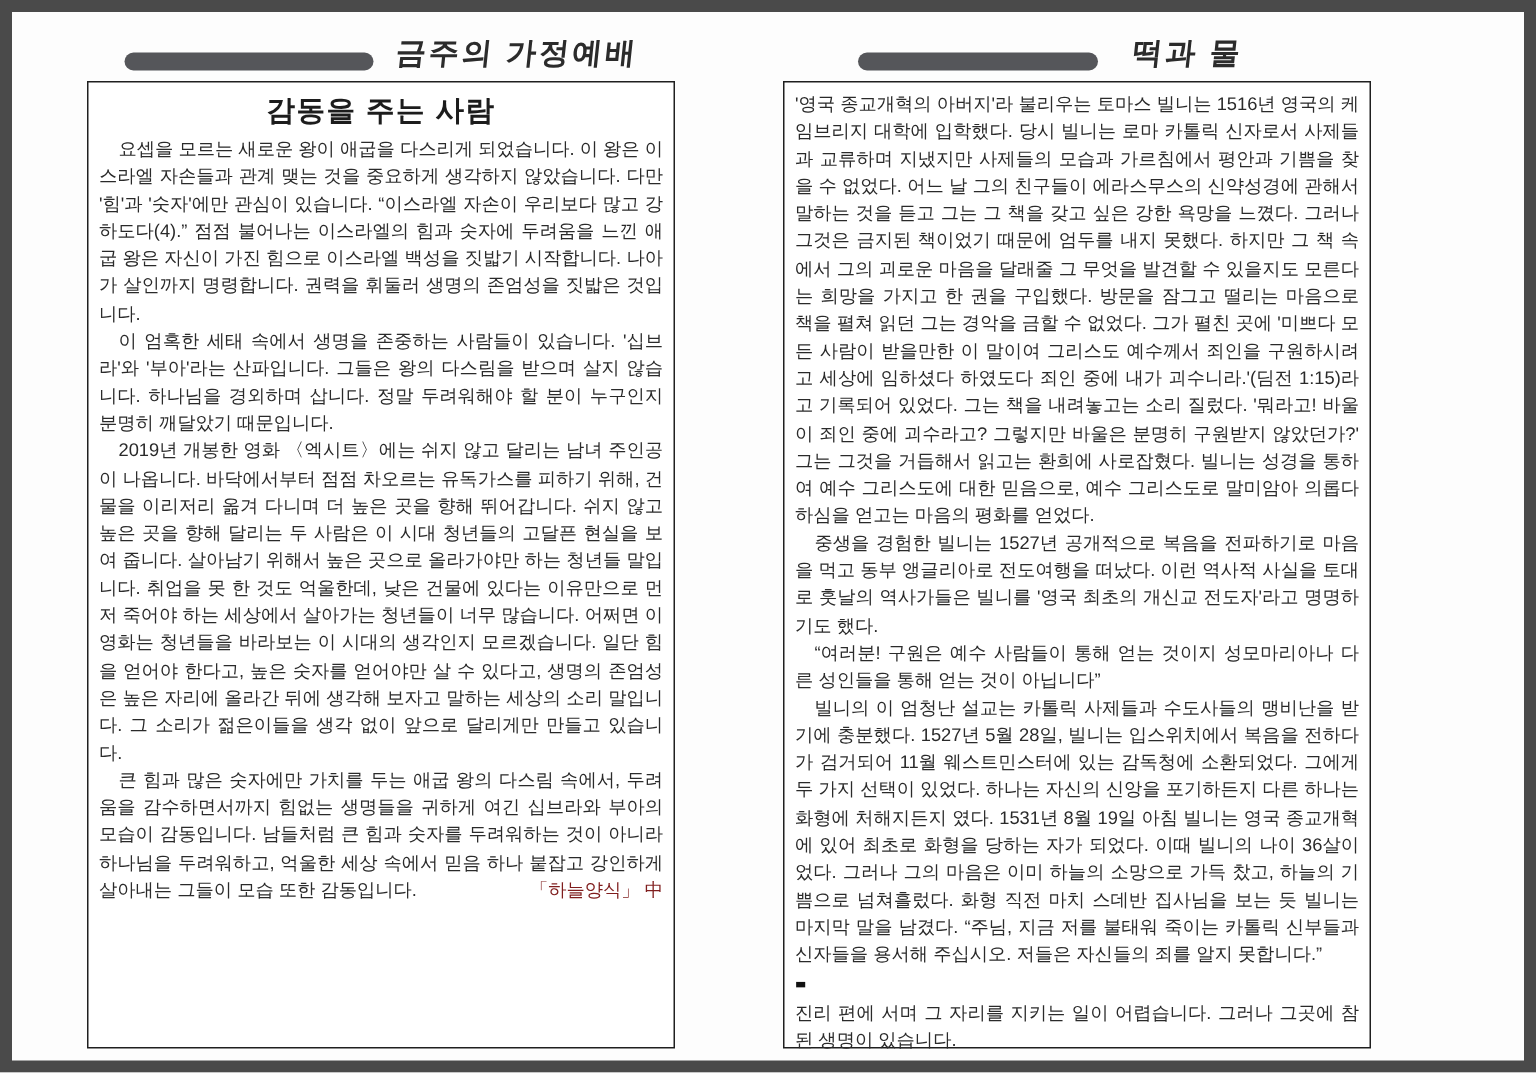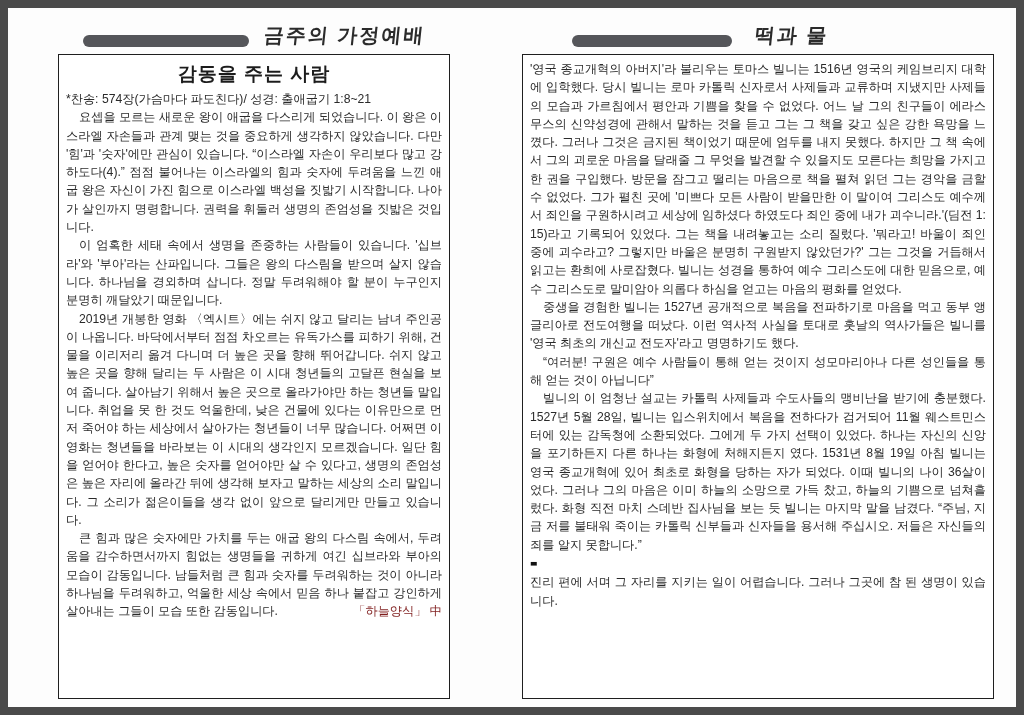--- a/index.html
+++ b/index.html
@@ -17,21 +17,21 @@
     letter-spacing:2px; transform:skewX(-6deg); white-space:nowrap;
   }
   .hdr-label.left  { left:256px; }
   .hdr-label.right { left:747px; }
   
   .pagebox {
     position:absolute; top:46px; height:645px; box-sizing:border-box;
     border:1.5px solid #1f1f1f; background:#fff; padding:3px 7px 0 7px;
   }
   .pagebox.leftpage  { left:50px;  width:392px; }
-  .pagebox.rightpage { left:514px; width:472px; padding-top:5px; }
+  .pagebox.rightpage { left:514px; width:392px; padding-top:5px; }
   .doc-title {
     text-align:center; font-size:19px; font-weight:bold; color:#1c1c1c;
     margin:3px 0 3px 0; letter-spacing:1px;
   }
   p.body {
     margin:0; font-size:12.2px; line-height:18.3px; color:#2a2a2a;
     text-align:justify; word-break:break-all;
   }
   p.body.ind { text-indent:13px; }
   .source-line {
@@ -50,21 +50,20 @@
 <div class="canvas">
 
   <div class="pill left"></div>
   <div class="hdr-label left">금주의 가정예배</div>
 
   <div class="pill right"></div>
   <div class="hdr-label right">떡과 물</div>
 
   <div class="pagebox leftpage">
     <div class="doc-title">감동을 주는 사람</div>
-    <p class="body">*찬송: 574장(가슴마다 파도친다)/ 성경: 출애굽기 1:8~21</p>
     <p class="body ind">요셉을 모르는 새로운 왕이 애굽을 다스리게 되었습니다. 이 왕은 이스라엘 자손들과 관계 맺는 것을 중요하게 생각하지 않았습니다. 다만 '힘'과 '숫자'에만 관심이 있습니다. “이스라엘 자손이 우리보다 많고 강하도다(4).” 점점 불어나는 이스라엘의 힘과 숫자에 두려움을 느낀 애굽 왕은 자신이 가진 힘으로 이스라엘 백성을 짓밟기 시작합니다. 나아가 살인까지 명령합니다. 권력을 휘둘러 생명의 존엄성을 짓밟은 것입니다.</p>
     <p class="body ind">이 엄혹한 세태 속에서 생명을 존중하는 사람들이 있습니다. '십브라'와 '부아'라는 산파입니다. 그들은 왕의 다스림을 받으며 살지 않습니다. 하나님을 경외하며 삽니다. 정말 두려워해야 할 분이 누구인지 분명히 깨달았기 때문입니다.</p>
     <p class="body ind">2019년 개봉한 영화 〈엑시트〉에는 쉬지 않고 달리는 남녀 주인공이 나옵니다. 바닥에서부터 점점 차오르는 유독가스를 피하기 위해, 건물을 이리저리 옮겨 다니며 더 높은 곳을 향해 뛰어갑니다. 쉬지 않고 높은 곳을 향해 달리는 두 사람은 이 시대 청년들의 고달픈 현실을 보여 줍니다. 살아남기 위해서 높은 곳으로 올라가야만 하는 청년들 말입니다. 취업을 못 한 것도 억울한데, 낮은 건물에 있다는 이유만으로 먼저 죽어야 하는 세상에서 살아가는 청년들이 너무 많습니다. 어쩌면 이 영화는 청년들을 바라보는 이 시대의 생각인지 모르겠습니다. 일단 힘을 얻어야 한다고, 높은 숫자를 얻어야만 살 수 있다고, 생명의 존엄성은 높은 자리에 올라간 뒤에 생각해 보자고 말하는 세상의 소리 말입니다. 그 소리가 젊은이들을 생각 없이 앞으로 달리게만 만들고 있습니다.</p>
     <p class="body ind">큰 힘과 많은 숫자에만 가치를 두는 애굽 왕의 다스림 속에서, 두려움을 감수하면서까지 힘없는 생명들을 귀하게 여긴 십브라와 부아의 모습이 감동입니다. 남들처럼 큰 힘과 숫자를 두려워하는 것이 아니라 하나님을 두려워하고, 억울한 세상 속에서 믿음 하나 붙잡고 강인하게 살아내는 그들이 모습 또한 감동입니다.</p>
     <div class="source-line">「하늘양식」 中</div>
   </div>
 
   <div class="pagebox rightpage">
     <p class="body">'영국 종교개혁의 아버지'라 불리우는 토마스 빌니는 1516년 영국의 케임브리지 대학에 입학했다. 당시 빌니는 로마 카톨릭 신자로서 사제들과 교류하며 지냈지만 사제들의 모습과 가르침에서 평안과 기쁨을 찾을 수 없었다. 어느 날 그의 친구들이 에라스무스의 신약성경에 관해서 말하는 것을 듣고 그는 그 책을 갖고 싶은 강한 욕망을 느꼈다. 그러나 그것은 금지된 책이었기 때문에 엄두를 내지 못했다. 하지만 그 책 속에서 그의 괴로운 마음을 달래줄 그 무엇을 발견할 수 있을지도 모른다는 희망을 가지고 한 권을 구입했다. 방문을 잠그고 떨리는 마음으로 책을 펼쳐 읽던 그는 경악을 금할 수 없었다. 그가 펼친 곳에 '미쁘다 모든 사람이 받을만한 이 말이여 그리스도 예수께서 죄인을 구원하시려고 세상에 임하셨다 하였도다 죄인 중에 내가 괴수니라.'(딤전 1:15)라고 기록되어 있었다. 그는 책을 내려놓고는 소리 질렀다. '뭐라고! 바울이 죄인 중에 괴수라고? 그렇지만 바울은 분명히 구원받지 않았던가?' 그는 그것을 거듭해서 읽고는 환희에 사로잡혔다. 빌니는 성경을 통하여 예수 그리스도에 대한 믿음으로, 예수 그리스도로 말미암아 의롭다 하심을 얻고는 마음의 평화를 얻었다.</p>
     <p class="body ind">중생을 경험한 빌니는 1527년 공개적으로 복음을 전파하기로 마음을 먹고 동부 앵글리아로 전도여행을 떠났다. 이런 역사적 사실을 토대로 훗날의 역사가들은 빌니를 '영국 최초의 개신교 전도자'라고 명명하기도 했다.</p>

